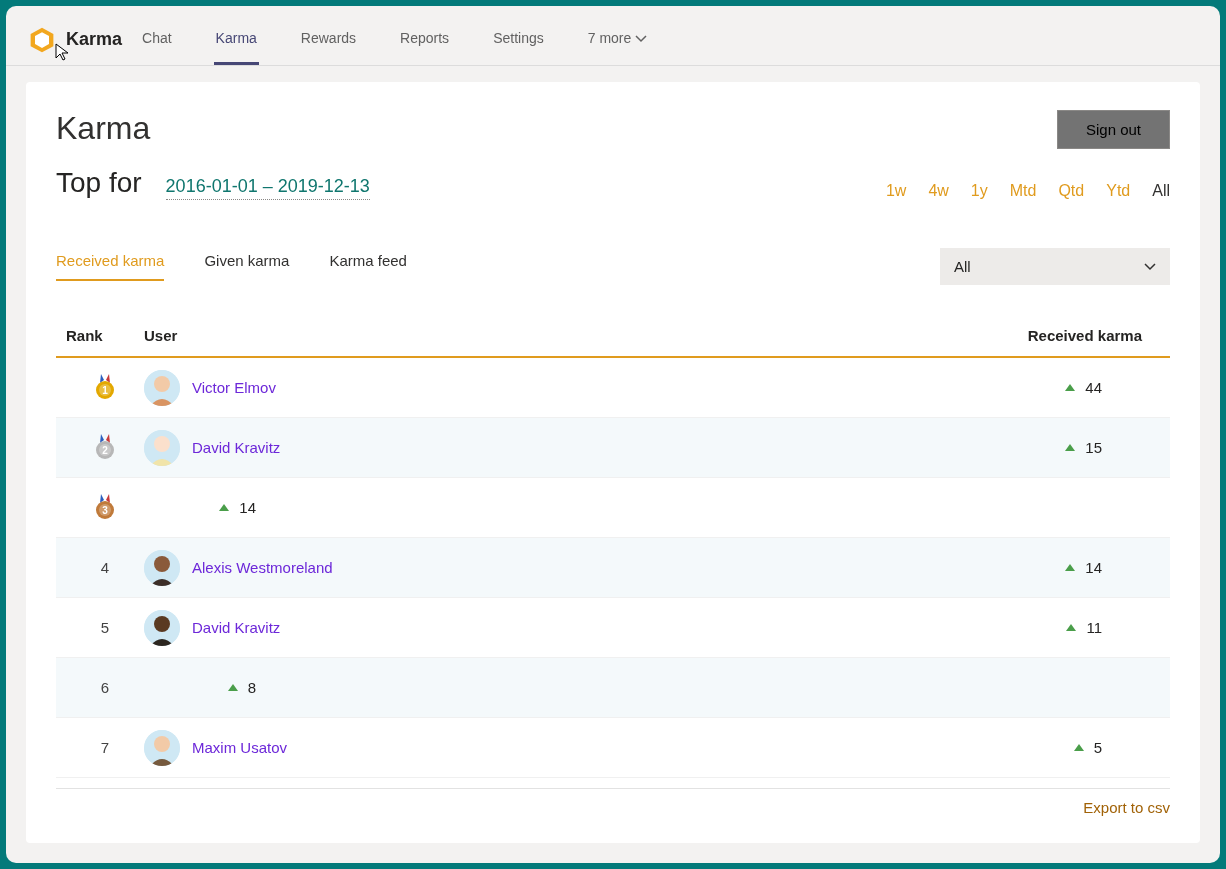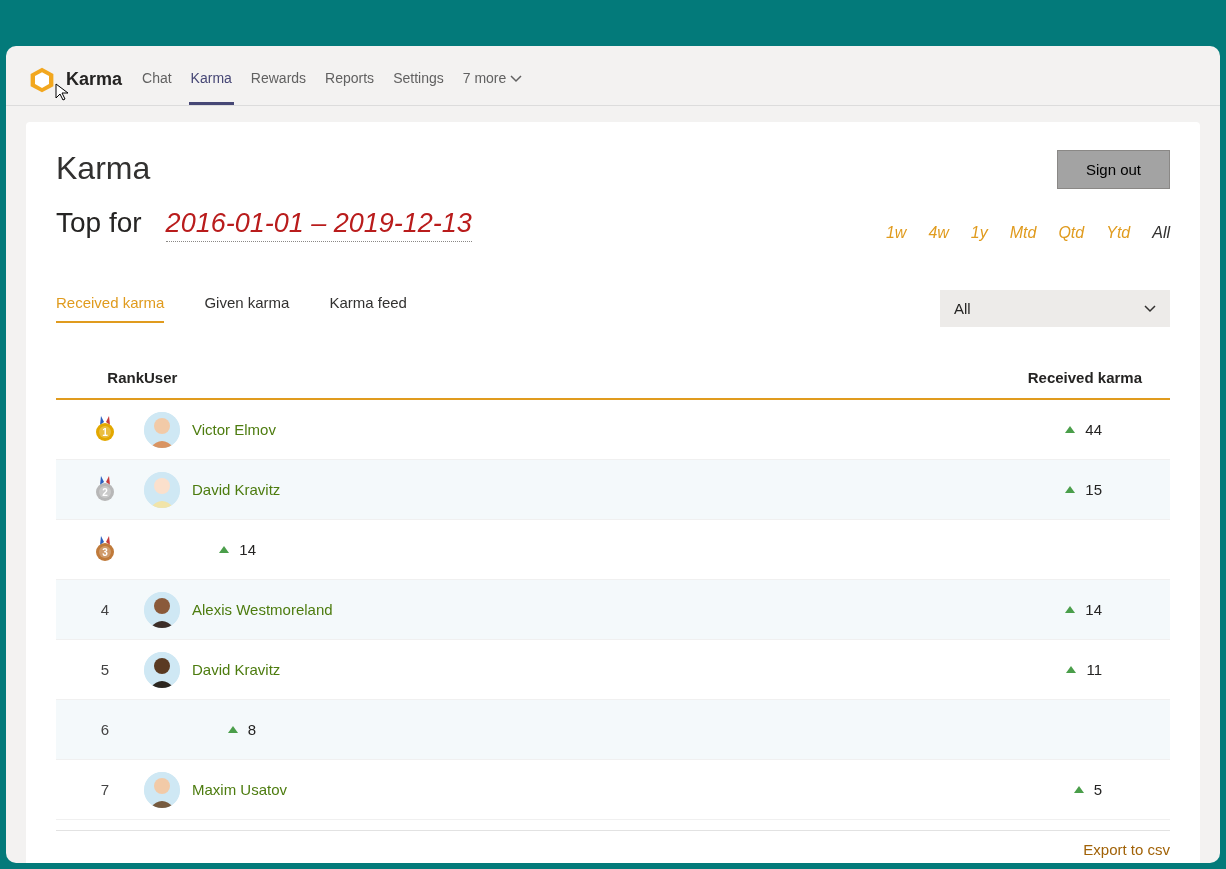--- a/index.html
+++ b/index.html
@@ -12,21 +12,20 @@
     color: #252423;
   }
   .window {
     position: absolute;
     top: 6px; left: 6px; right: 6px; bottom: 6px;
     background: #f3f2f1;
     border-radius: 10px;
     overflow: hidden;
     display: flex;
     flex-direction: column;
-    margin-top: 40px;
   }
   .topbar {
     display: flex;
     align-items: center;
     padding: 8px 20px 0 20px;
     gap: 8px;
     height: 60px;
     border-bottom: 1px solid #dcdcdc;
     position: relative;
   }
@@ -37,21 +36,21 @@
   }
   .hex {
     width: 28px; height: 28px;
   }
   .app-name {
     font-size: 18px;
     font-weight: 700;
     color: #252423;
     margin-right: 10px;
   }
-  .top-tabs { display:flex; gap: 15px; align-items:center; height:100%; }
+  .top-tabs { display:flex; gap: 40px; align-items:center; height:100%; }
   .top-tab {
     font-size: 14px;
     color: #616161;
     cursor: pointer;
     height: 100%;
     display:flex; align-items:center;
     border-bottom: 3px solid transparent;
     padding: 0 2px;
   }
   .top-tab.active {
@@ -82,46 +81,45 @@
   .card-head {
     display:flex; justify-content: space-between; align-items: flex-start;
   }
   .page-title {
     font-size: 32px;
     font-weight: 400;
     color: #323130;
   }
   .signout {
     border: 1px solid #8a8886;
-    background: #a3a3a3;
+    background: #737373;
     font-size: 15px;
     padding: 10px 28px;
     cursor: pointer;
     font-family: inherit;
   }
   .subhead {
     display:flex; justify-content: space-between; align-items: flex-end;
     margin-top: 18px;
   }
   .topfor {
     font-size: 28px;
     font-weight: 400;
     display: flex;
     align-items: baseline;
     gap: 24px;
   }
   .topfor .date {
-    font-size: 27px;
-    color: #b91c1c;
+    font-size: 18px;
+    color: #0f766e;
     border-bottom: 1px dotted #8a8886;
     padding-bottom: 2px;
-    font-style: italic;
   }
   .range-tabs { display:flex; gap: 22px; align-items: baseline; font-size: 16px; }
-  .range-tab { color: #e09b1e; cursor: pointer; font-style: italic; }
+  .range-tab { color: #e09b1e; cursor: pointer; }
   .range-tab.sel { color: #323130; }
 
   .subtabs-row {
     display:flex; justify-content: space-between; align-items: center;
     margin-top: 48px;
   }
   .subtabs { display:flex; gap: 40px; font-size: 15px; }
   .subtab { color: #323130; padding-bottom: 10px; cursor: pointer; border-bottom: 2px solid transparent; }
   .subtab.active { color: #e09b1e; border-bottom-color: #e09b1e; }
   .channel-select {
@@ -135,21 +133,21 @@
   }
 
   .ktable { margin-top: 30px; }
   .kthead {
     display:flex;
     padding: 12px 10px;
     font-weight: 700;
     font-size: 15px;
     border-bottom: 2px solid #e09b1e;
   }
-  .col-rank { width: 78px; text-align:right; }
+  .col-rank { width: 78px; text-align:left; }
   .col-user { flex: 1; }
   .col-karma { width: 170px; text-align: right; padding-right: 18px; }
   .krow {
     display:flex; align-items:center;
     padding: 10px;
     border-bottom: 1px solid #f0f0f0;
     font-size: 15px;
     height: 60px;
   }
   .krow.alt { background: #f4f9fb; }
@@ -157,21 +155,21 @@
   .medal { width: 24px; height: 28px; }
   .ranknum { font-size: 15px; color: #444; }
   .user-cell { display:flex; align-items:center; gap: 12px; }
   .avatar {
     width: 36px; height: 36px; border-radius: 50%;
     background: #cfe8f4;
     display:flex; align-items:center; justify-content:center;
     overflow:hidden;
   }
   .avatar svg { width: 36px; height:36px; }
-  .uname { color: #4d7c0f; cursor: pointer; }
+  .uname { color: #6d28d9; cursor: pointer; }
   .col-karma .kv { display:flex; align-items:center; justify-content:flex-end; gap: 10px; padding-right: 40px;}
   .tri-up {
     width: 0; height: 0;
     border-left: 5px solid transparent;
     border-right: 5px solid transparent;
     border-bottom: 7px solid #4a9e4a;
   }
   .table-divider { height: 1px; background: #e2e2e2; margin-top: 10px; }
   .export-row { display:flex; justify-content:flex-end; margin-top: 10px; }
   .export { color: #a16207; font-size: 15px; cursor: pointer; }

